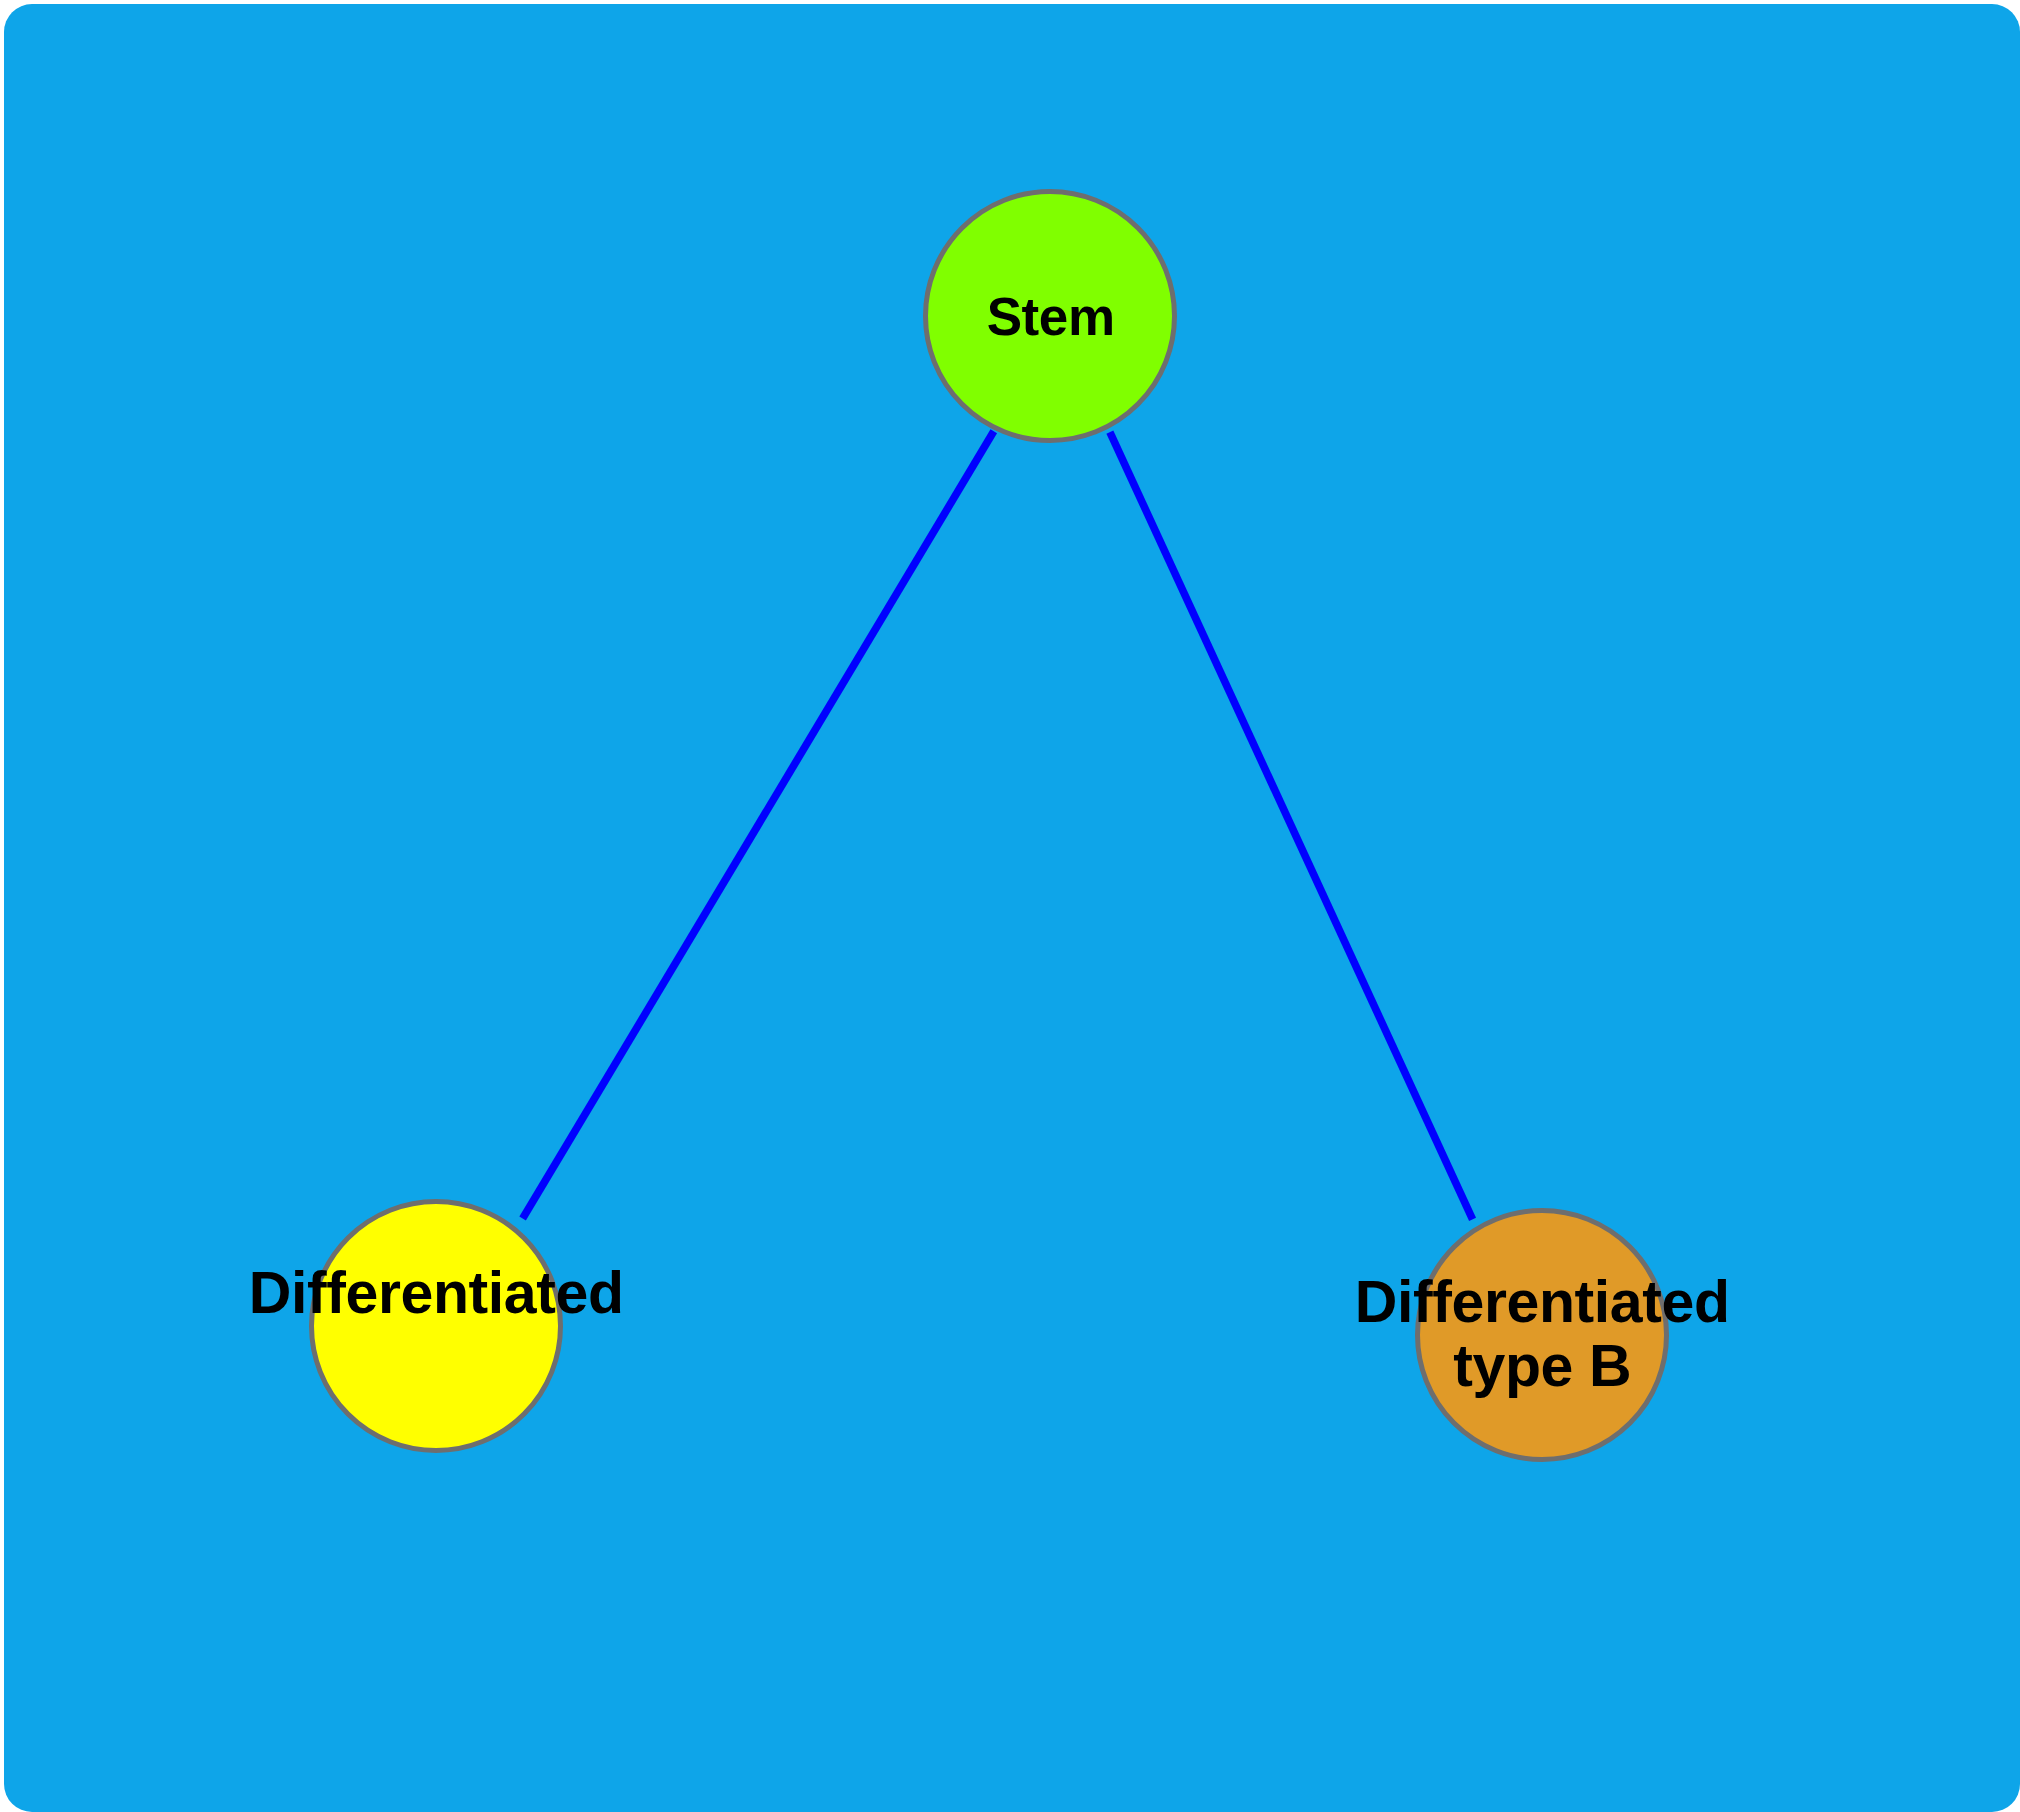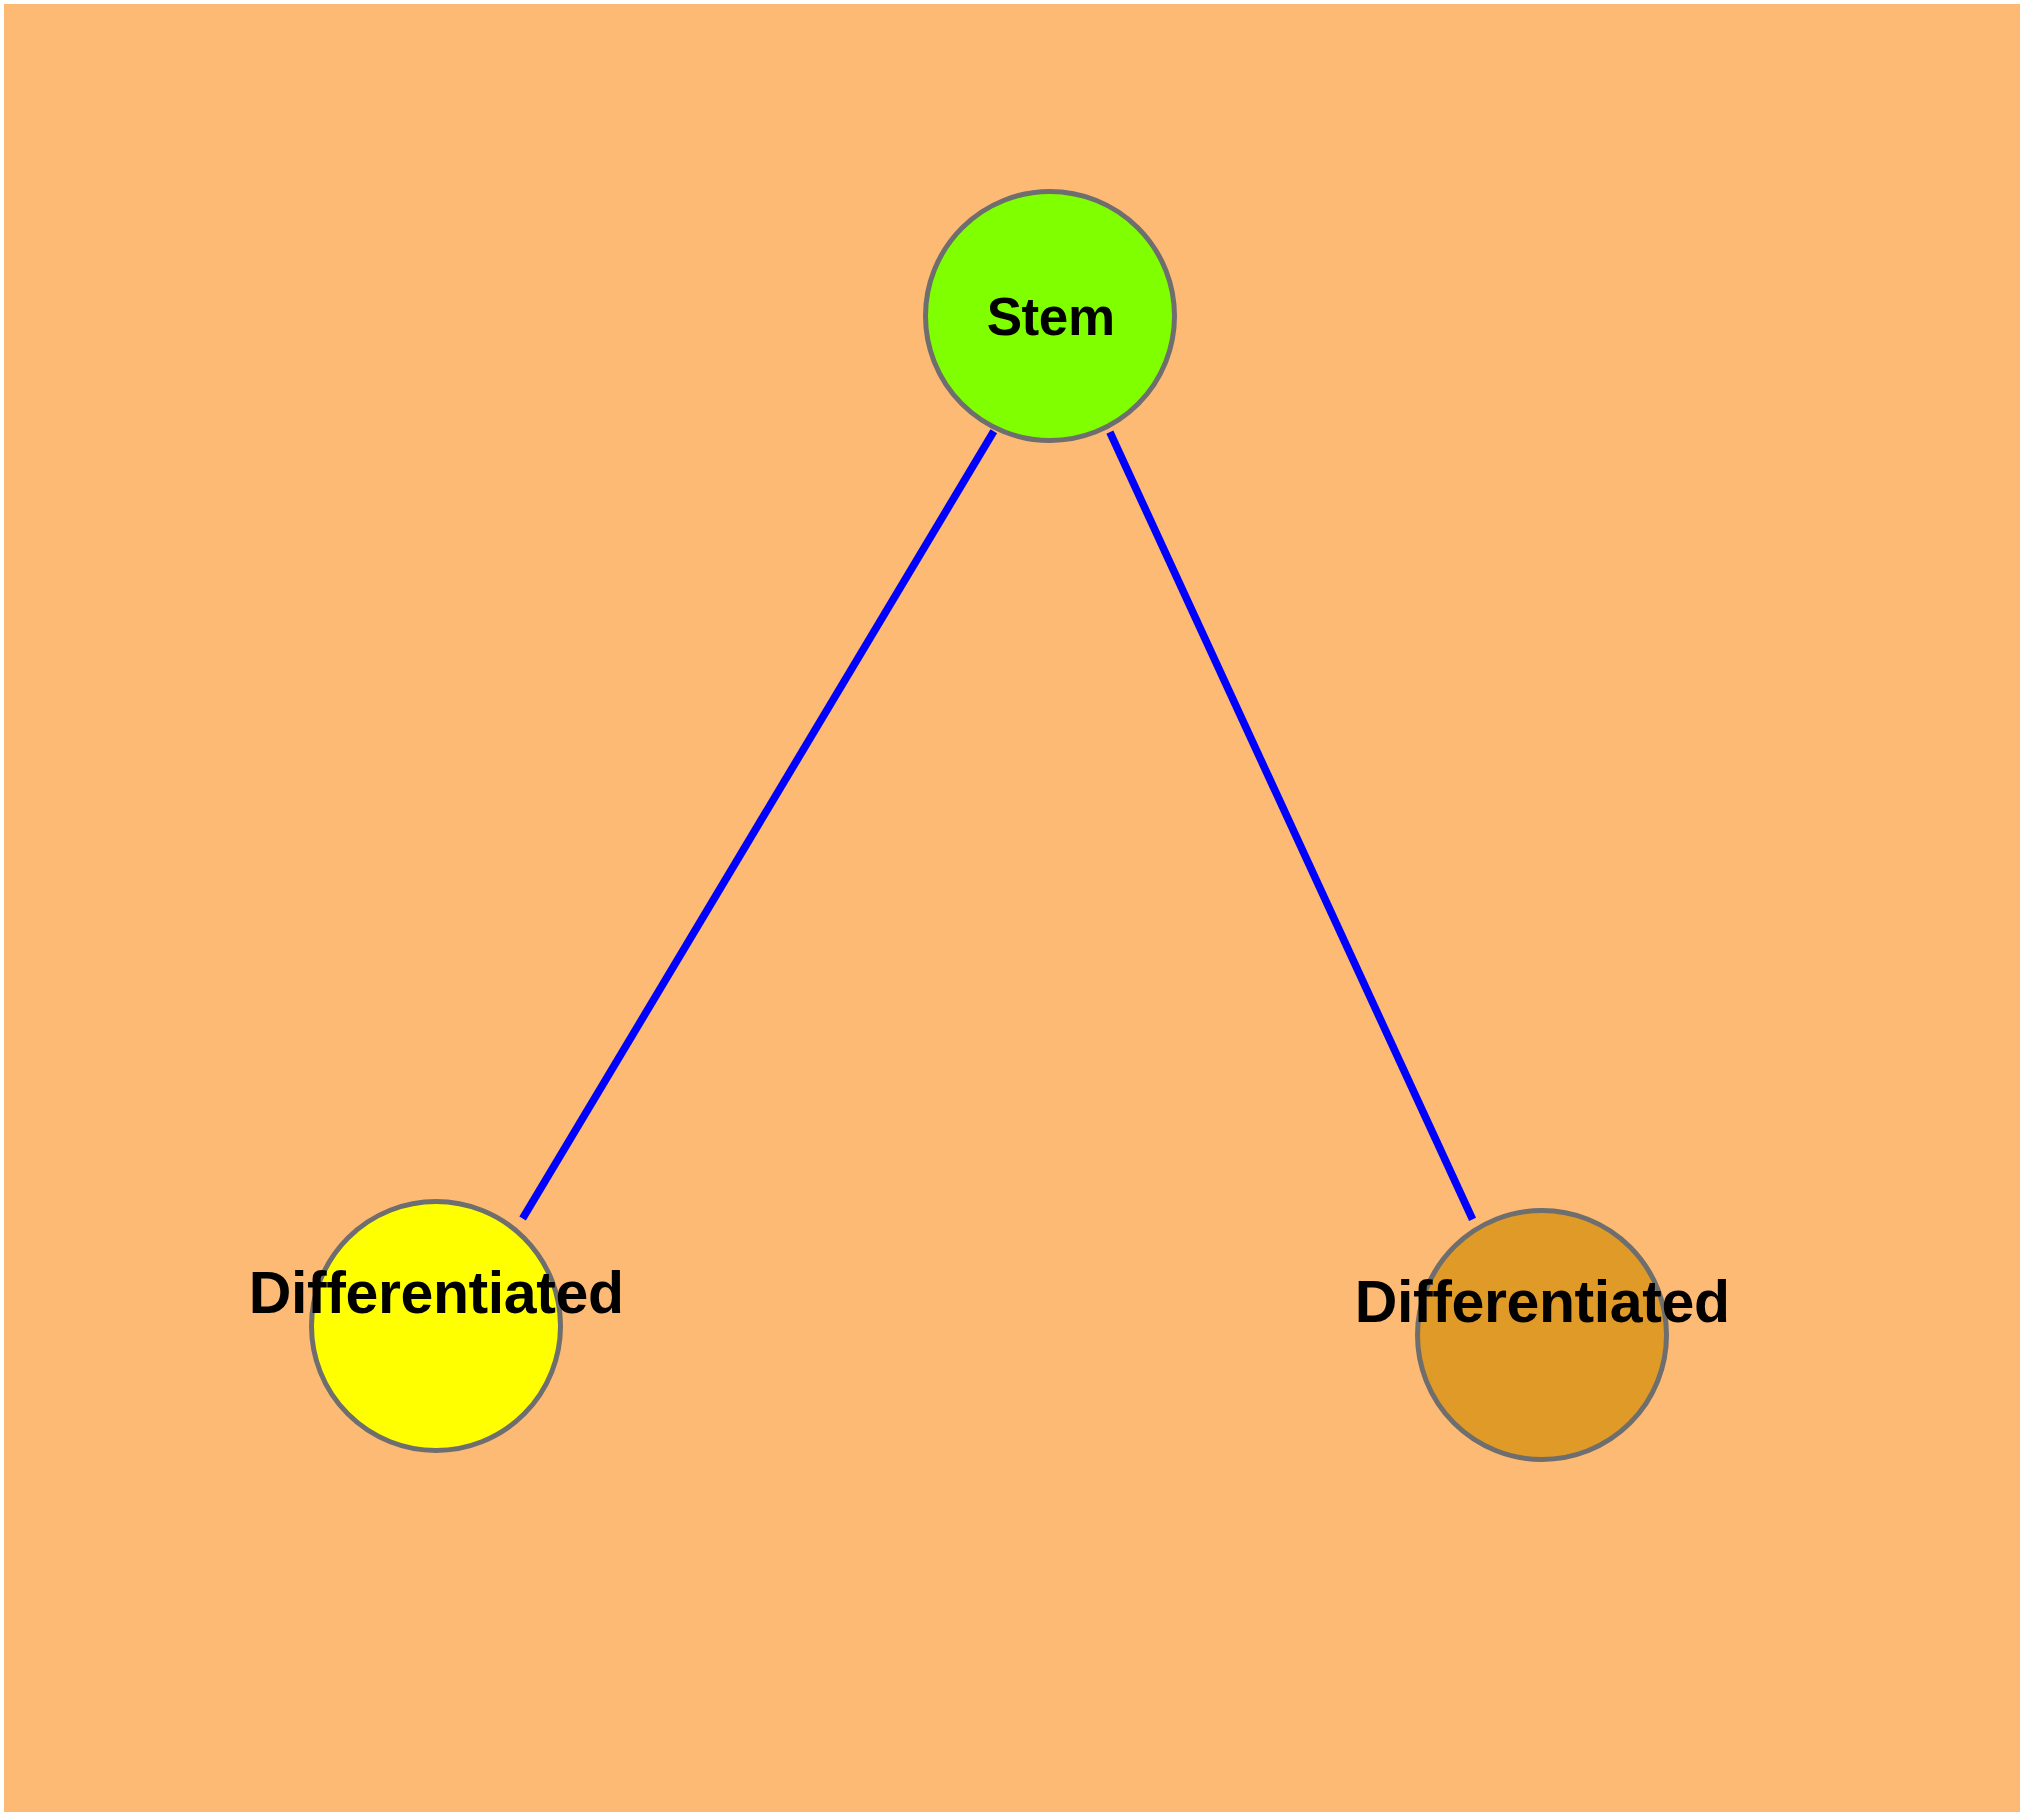--- a/index.html
+++ b/index.html
@@ -20,22 +20,23 @@
     height: 1812px;
     background: #ffffff;
     box-sizing: border-box;
   }
   #graph-plot {
     position: absolute;
     left: 4.2px;
     top: 4.2px;
     width: 2016px;
     height: 1808px;
-    background: #fdba74;
+    background: #0ea5e9;
     overflow: hidden;
+    border-radius: 28px;
   }
   #edge-layer {
     position: absolute;
     left: 0;
     top: 0;
     width: 2016px;
     height: 1808px;
   }
   #node-layer {
     position: absolute;
@@ -71,18 +72,18 @@
         <line x1="1168" y1="504" x2="612" y2="1433" stroke="#0000ff" stroke-width="9" stroke-linecap="butt"></line>
         <line x1="1305" y1="505" x2="1733" y2="1434" stroke="#0000ff" stroke-width="9" stroke-linecap="butt"></line>
       </svg>
 
     <div id="node-layer">
         <div class="node" style="left: 919px; top: 185px; width: 254px; height: 254px; background: rgb(128, 255, 0); border-color: rgb(110, 110, 110); border-width: 5.1px;"></div>
         <div class="node" style="left: 305px; top: 1195px; width: 254px; height: 254px; background: rgb(255, 255, 0); border-color: rgb(110, 110, 110); border-width: 5.1px;"></div>
         <div class="node" style="left: 1411px; top: 1204px; width: 254px; height: 254px; background: rgb(224, 154, 40); border-color: rgb(110, 110, 110); border-width: 5.1px;"></div>
         <div class="node-label" style="font-size: 53px; color: rgb(0, 0, 0); width: 441px; left: 826px; top: 284px;"><div>Stem</div></div>
         <div class="node-label" style="font-size: 59px; color: rgb(0, 0, 0); width: 644px; left: 110px; top: 1258px;"><div>Differentiated</div></div>
-        <div class="node-label" style="font-size: 59px; color: rgb(0, 0, 0); width: 644px; left: 1216px; top: 1267px;"><div>Differentiated</div></div>
+        <div class="node-label" style="font-size: 59px; color: rgb(0, 0, 0); width: 644px; left: 1216px; top: 1267px;"><div>Differentiated</div><div>type B</div></div>
       </div>
 
   </div>
 </div>
 
 
 </body></html>

